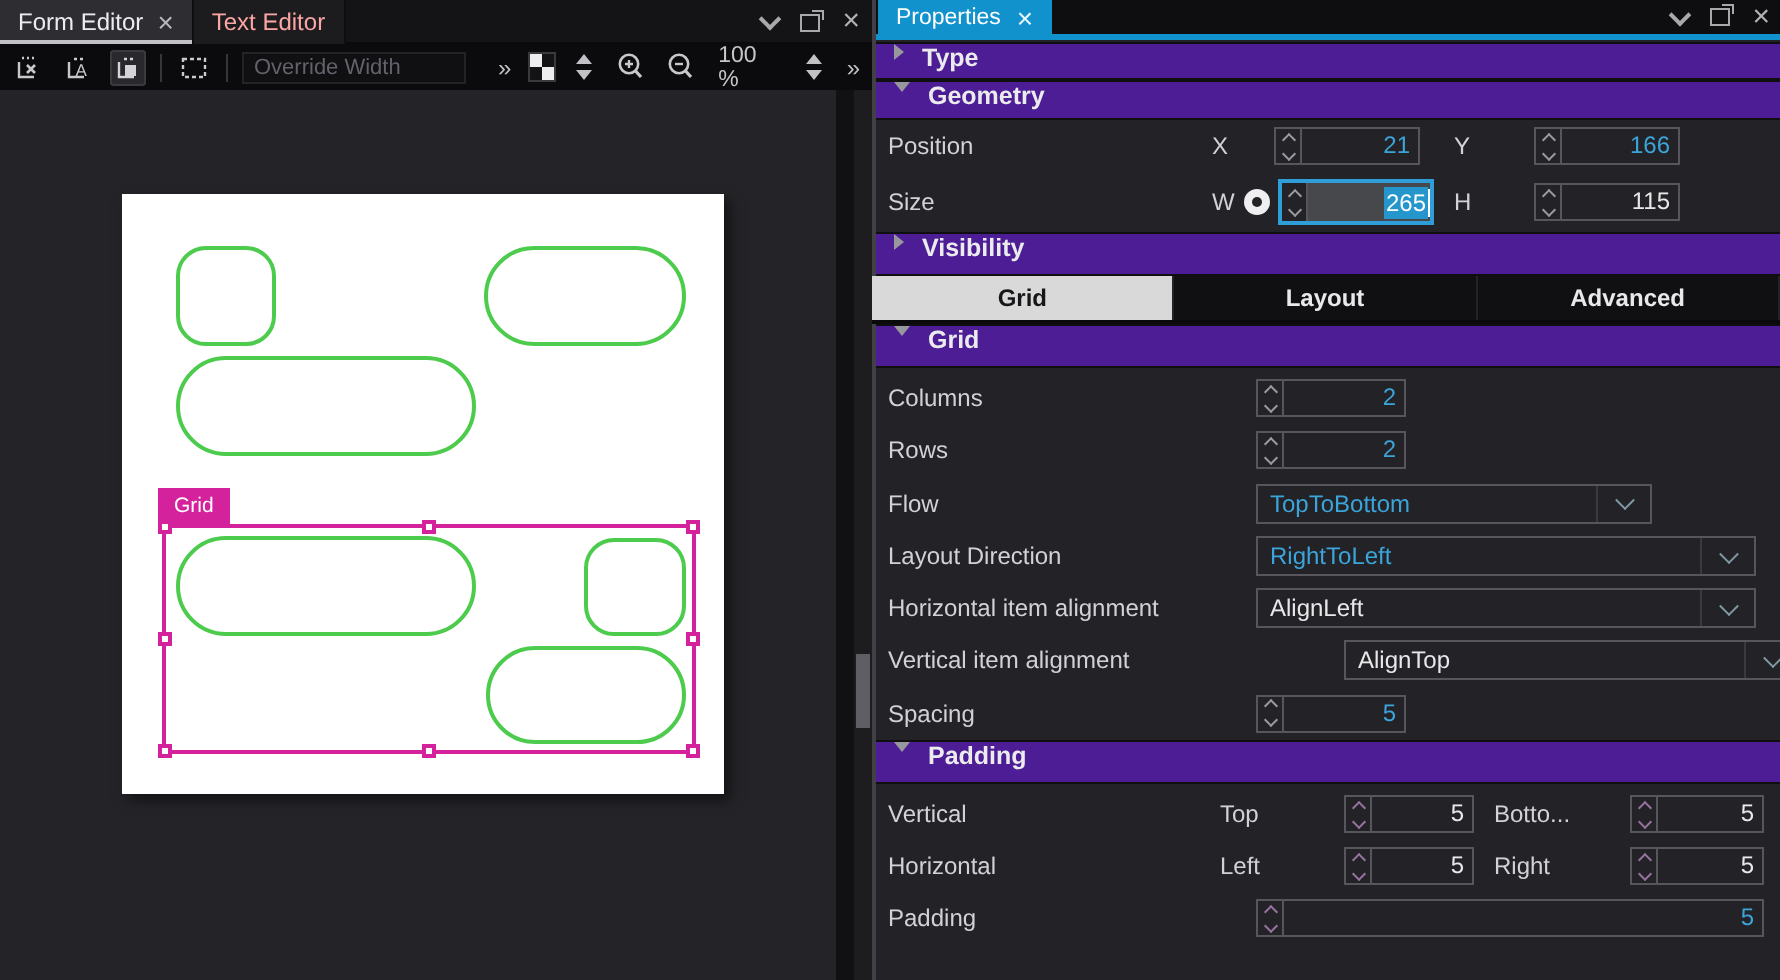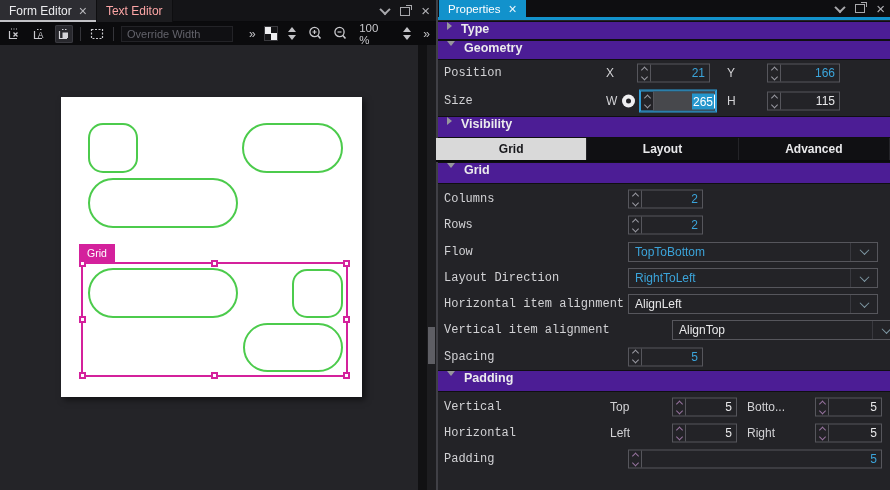--- a/index.html
+++ b/index.html
@@ -53,21 +53,21 @@
   .right-panel { position:absolute; left:436px; top:0; width:454px; height:490px; background:#232327; border-left:2px solid #404046; }
   .rp-tabbar { position:absolute; left:0; top:0; right:0; height:20px; background:#0e0e11; }
   .rp-underline { position:absolute; left:0; right:0; bottom:0; height:3px; background:#1292cc; }
   .rp-tab { position:absolute; left:1px; top:0; height:17px; background:#1292cc; color:#fff; display:flex; align-items:center; gap:8px; padding:0 9px; font-size:11.5px; }
   .rp-tab .tab-close { color:#eaf6fc; }
   .rp-wc { position:absolute; right:5px; top:0; height:17px; display:flex; align-items:center; gap:11px; }
   .sec-hdr { position:absolute; left:0; right:0; background:#4c1d95; border-top:1px solid #0f0f11; border-bottom:1px solid #0f0f11; display:flex; align-items:flex-start; gap:9px; padding-left:9px; font-weight:bold; color:#ebebed; font-size:12.5px; }
   .tri-right { width:0; height:0; border-top:4px solid transparent; border-bottom:4px solid transparent; border-left:5px solid #97979d; }
   .tri-down { width:0; height:0; border-left:4px solid transparent; border-right:4px solid transparent; border-top:5px solid #97979d; }
   .prow { position:absolute; left:0; right:0; }
-  .prow .lbl { position:absolute; left:6px; top:50%; transform:translateY(-50%); color:#d2d2d5; white-space:nowrap;font-family:Liberation Mono, monospace; }
+  .prow .lbl { position:absolute; left:6px; top:50%; transform:translateY(-50%); color:#d2d2d5; white-space:nowrap; }
   .sub { position:absolute; top:50%; transform:translateY(-50%); color:#d2d2d5; white-space:nowrap; }
   
   .spin { position:absolute; height:19px; border:1px solid #56565c; background:#232327; display:flex; top:50%; transform:translateY(-50%); }
   .spin-btns { width:13px; border-right:1px solid #56565c; display:flex; flex-direction:column; align-items:center; justify-content:center; gap:2px; }
   .cv { width:5px; height:5px; border-left:1.5px solid #9a9aa2; border-top:1.5px solid #9a9aa2; }
   .cv-up { transform:rotate(45deg) }
   .cv-dn { transform:rotate(225deg) }
   .purple .cv { border-color:#97739f; }
   .spin-val { flex:1; text-align:right; padding:0 4px; line-height:16px; color:#e8e8ea; font-size:12px; }
   .cyan { color:#3ba4da !important; }
@@ -297,21 +297,21 @@
         <div class="spin-btns">
             <span class="cv cv-up"></span>
             <span class="cv cv-dn"></span>
           </div>
         <div class="spin-val cyan">2</div>
       </div>
     </div>
 
     <div class="prow" style="top:238px; height:27px;">
       <span class="lbl">Flow</span>
-      <div class="dd" style="left:190px; width:250px;">
+      <div class="dd" style="left:190px; width:198px;">
         <span class="dd-val cyan">TopToBottom</span>
         <span class="dd-arr">
             <span class="dd-chev"></span>
           </span>
       </div>
     </div>
 
     <div class="prow" style="top:291px; height:26px;">
       <span class="lbl">Horizontal item alignment</span>
       <div class="dd" style="left:190px; width:250px;">

